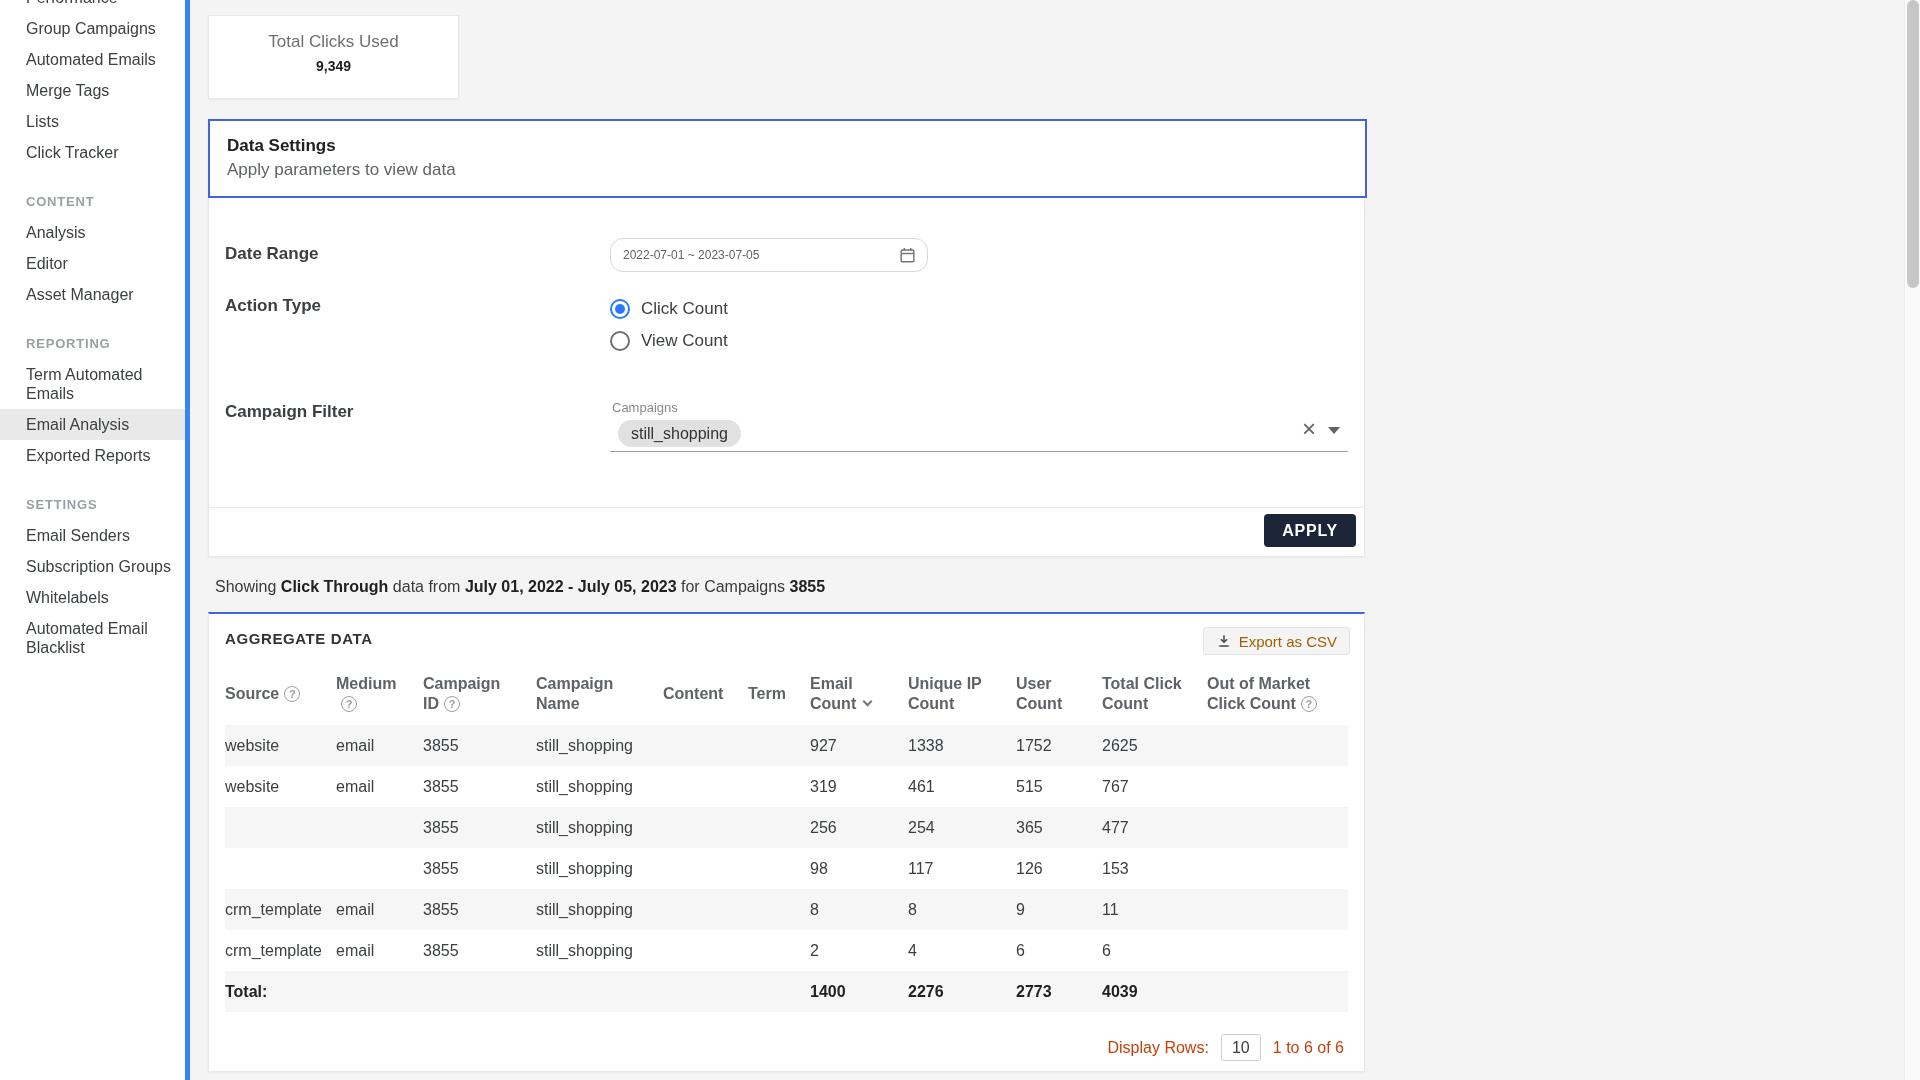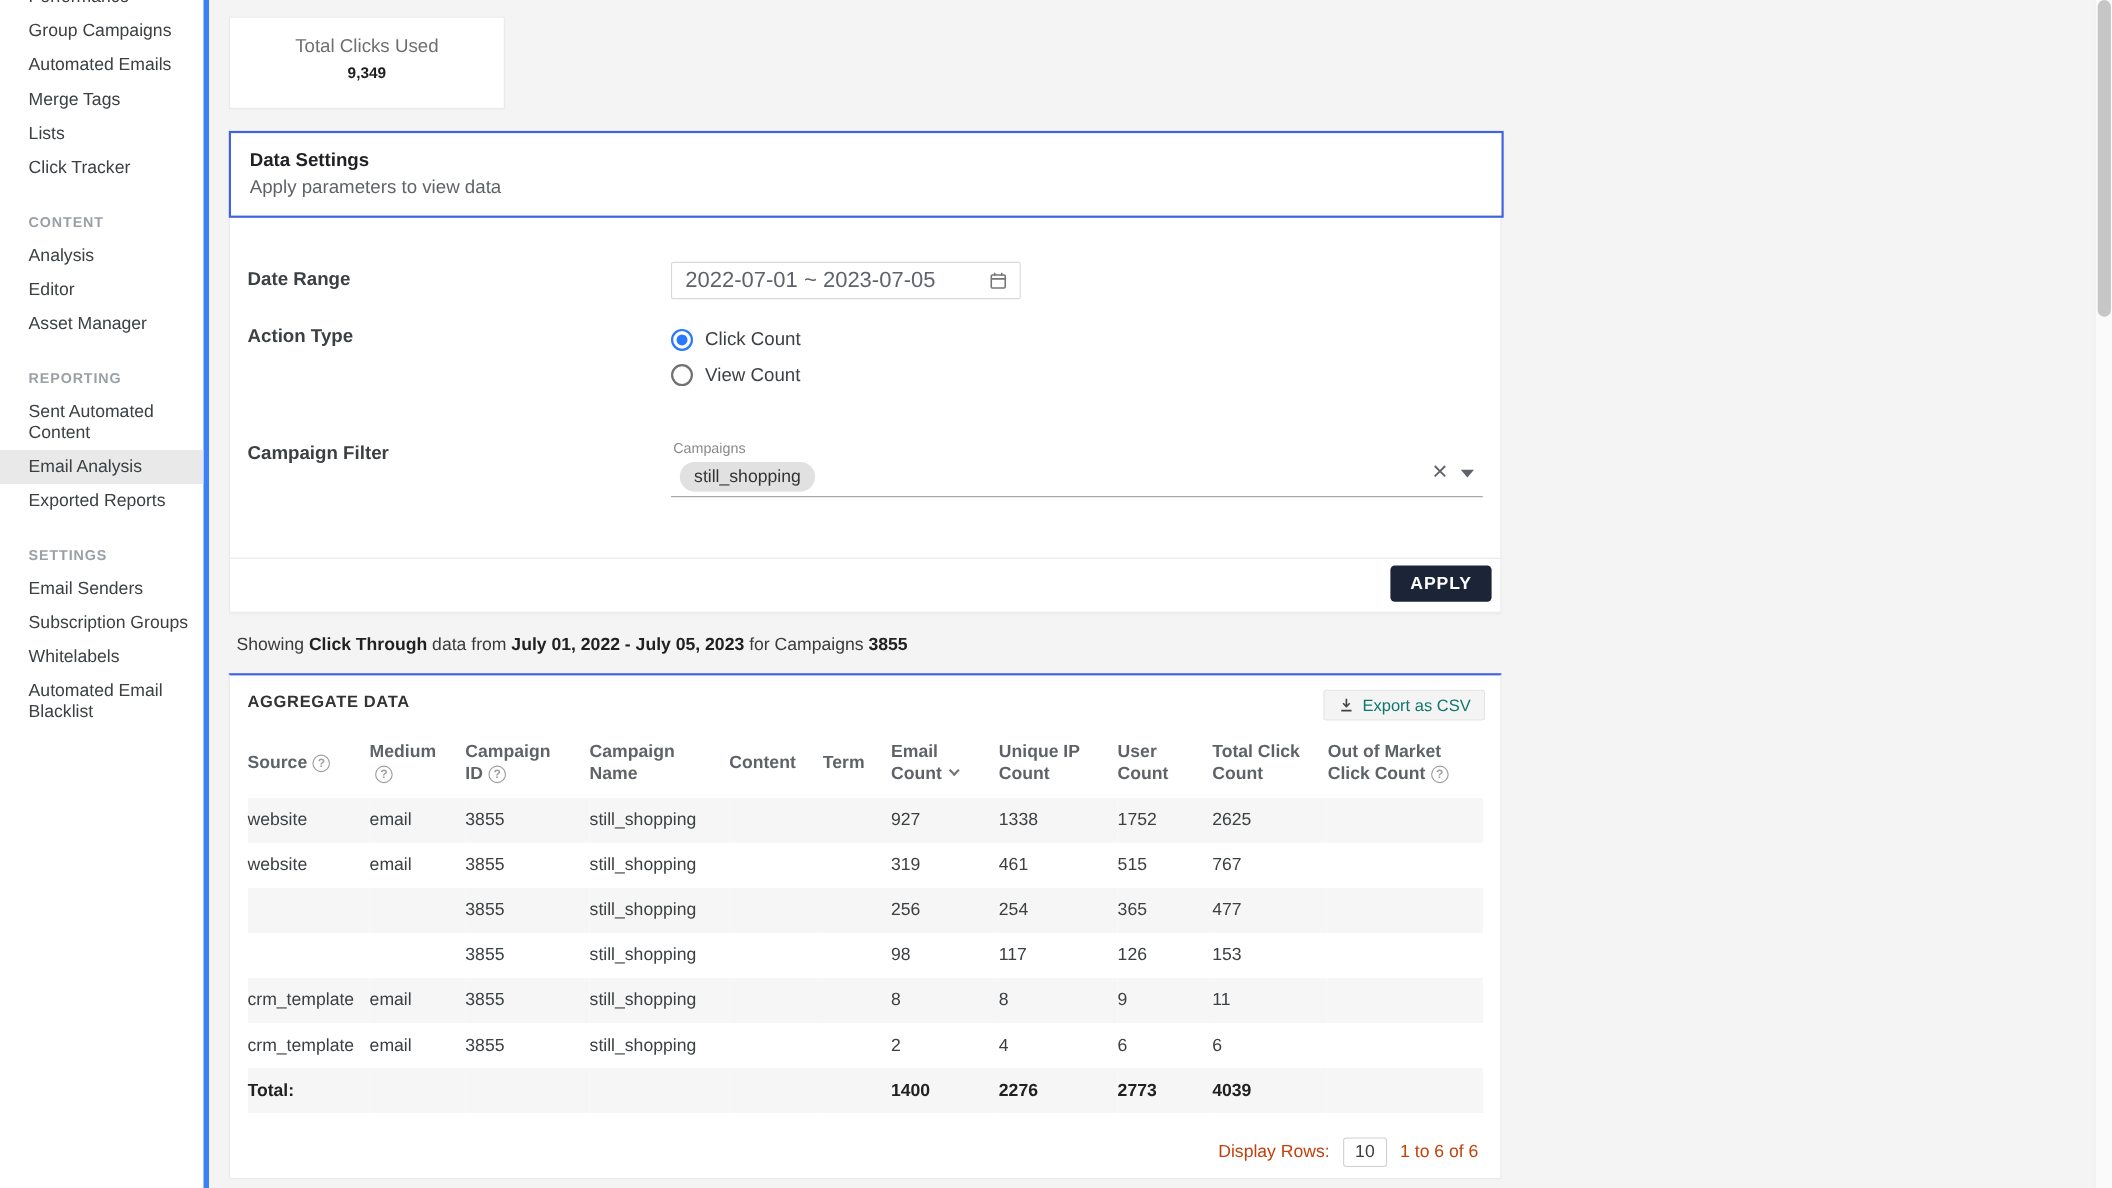--- a/index.html
+++ b/index.html
@@ -49,23 +49,23 @@
   .banner-title { font-size: 17px; font-weight: bold; color: #202124; }
   .banner-sub { font-size: 17px; color: #5f6368; margin-top: 4px; }
 
   .f-label { position: absolute; left: 16px; font-size: 17px; font-weight: bold; color: #3c4043; }
   .lbl-date { top: 124px; }
   .lbl-action { top: 176px; }
   .lbl-campaign { top: 282px; }
 
   .date-input {
     position: absolute; left: 401px; top: 118px; width: 318px; height: 34px;
-    border: 1px solid #d9d9d9; border-radius: 2px; background: #fff;
+    border: 1px solid #d9d9d9; border-radius: 13px; background: #fff;
     display: flex; align-items: center; justify-content: space-between;
-    padding: 0 10px 0 12px; font-size: 20px; color: #5f6368; cursor: pointer;
+    padding: 0 10px 0 12px; font-size: 12px; color: #5f6368; cursor: pointer;
   }
 
   .radio-group { position: absolute; left: 401px; top: 178px; }
   .radio-row { display: flex; align-items: center; height: 22px; margin-bottom: 10px; cursor: pointer; }
   .radio {
     width: 20px; height: 20px; border: 2px solid #717171; border-radius: 50%;
     display: inline-block; position: relative; flex: 0 0 auto;
   }
   .radio.checked { border-color: var(--radio, #2979ff); }
   .radio.checked::after {
@@ -106,21 +106,21 @@
   .status-line { position: absolute; left: 7px; top: 578px; font-size: 16px; color: #3a3a3a; }
   .status-line b { color: #212121; }
 
   
   .agg-card { position: absolute; top: 612px; left: 0; width: 1157px; height: 460px; border-top: 2px solid var(--accent, #4262e0); }
   .agg-title { position: absolute; left: 16px; top: 16px; font-size: 15px; font-weight: bold; letter-spacing: 0.6px; color: #333; }
   .export-btn {
     position: absolute; right: 14px; top: 13px; height: 28px; padding: 0 12px;
     display: inline-flex; align-items: center; gap: 7px;
     background: #f4f4f4; border: 1px solid #e4e4e4; border-radius: 3px;
-    font-family: "Liberation Sans", sans-serif; font-size: 15px; color: #0f766e; cursor: pointer;
+    font-family: "Liberation Sans", sans-serif; font-size: 15px; color: #a16207; cursor: pointer;
   }
 
   table.agg { position: absolute; left: 16px; top: 48px; width: 1123px; border-collapse: collapse; table-layout: fixed; }
   table.agg th {
     height: 63px; vertical-align: middle; text-align: left;
     font-size: 16px; font-weight: bold; color: #5f6368; line-height: 20px; padding-right: 8px;
   }
   table.agg td {
     height: 41px; vertical-align: middle; font-size: 16px; color: #3c4043; padding-right: 8px;
     overflow: hidden; white-space: nowrap;
@@ -161,21 +161,21 @@
         <div class="side-item">Group Campaigns</div>
         <div class="side-item">Automated Emails</div>
         <div class="side-item">Merge Tags</div>
         <div class="side-item">Lists</div>
         <div class="side-item">Click Tracker</div>
         <div class="side-header">CONTENT</div>
         <div class="side-item">Analysis</div>
         <div class="side-item">Editor</div>
         <div class="side-item">Asset Manager</div>
         <div class="side-header">REPORTING</div>
-        <div class="side-item">Sent Automated Content</div>
+        <div class="side-item">Term Automated Emails</div>
         <div class="side-item selected">Email Analysis</div>
         <div class="side-item">Exported Reports</div>
         <div class="side-header">SETTINGS</div>
         <div class="side-item">Email Senders</div>
         <div class="side-item">Subscription Groups</div>
         <div class="side-item">Whitelabels</div>
         <div class="side-item">Automated Email Blacklist</div>
       </nav>
   </aside>
 

